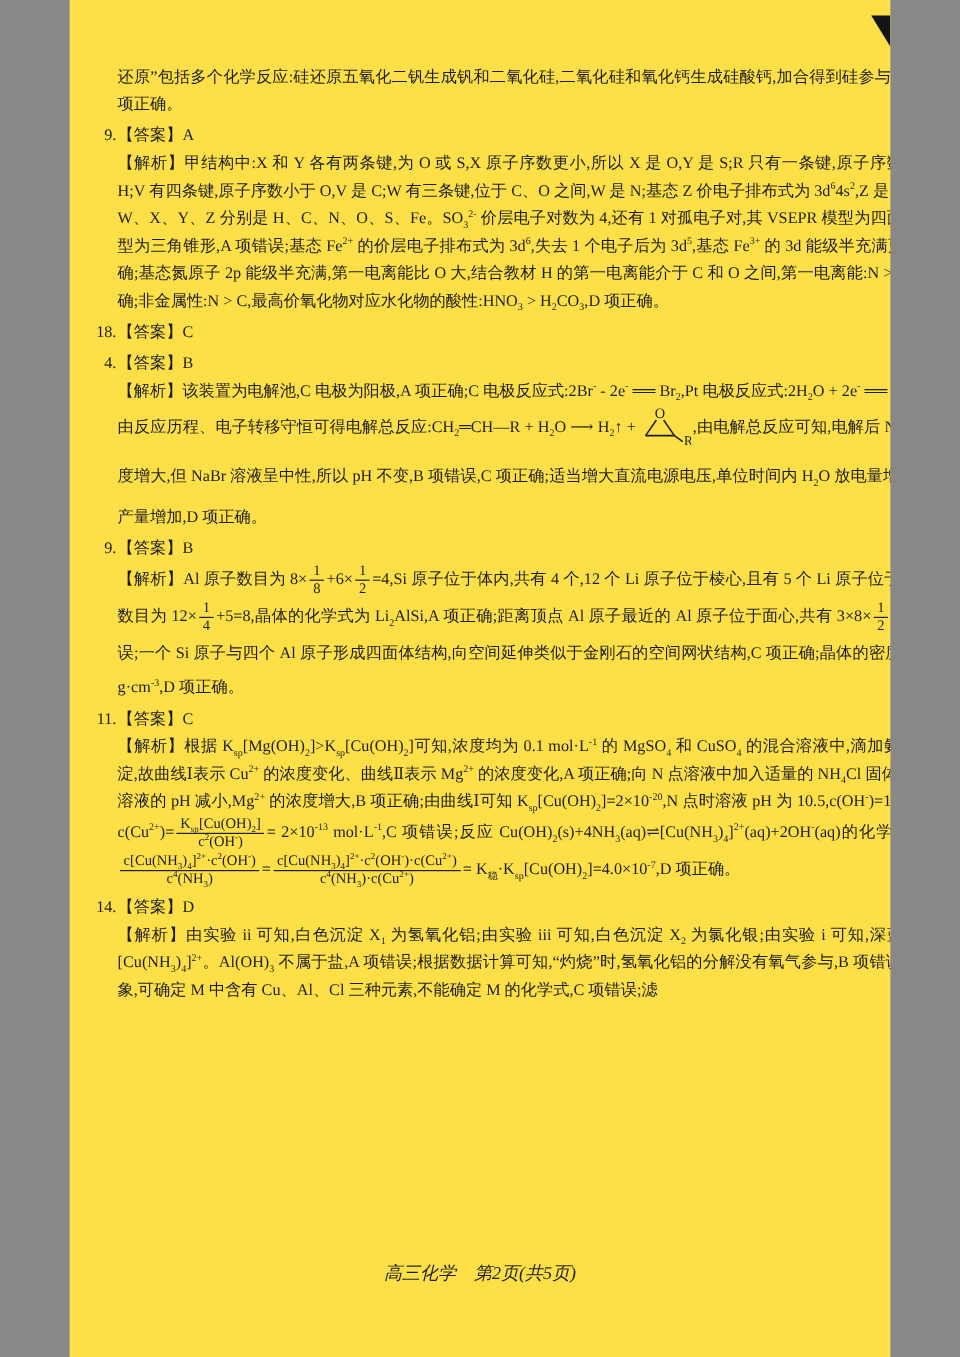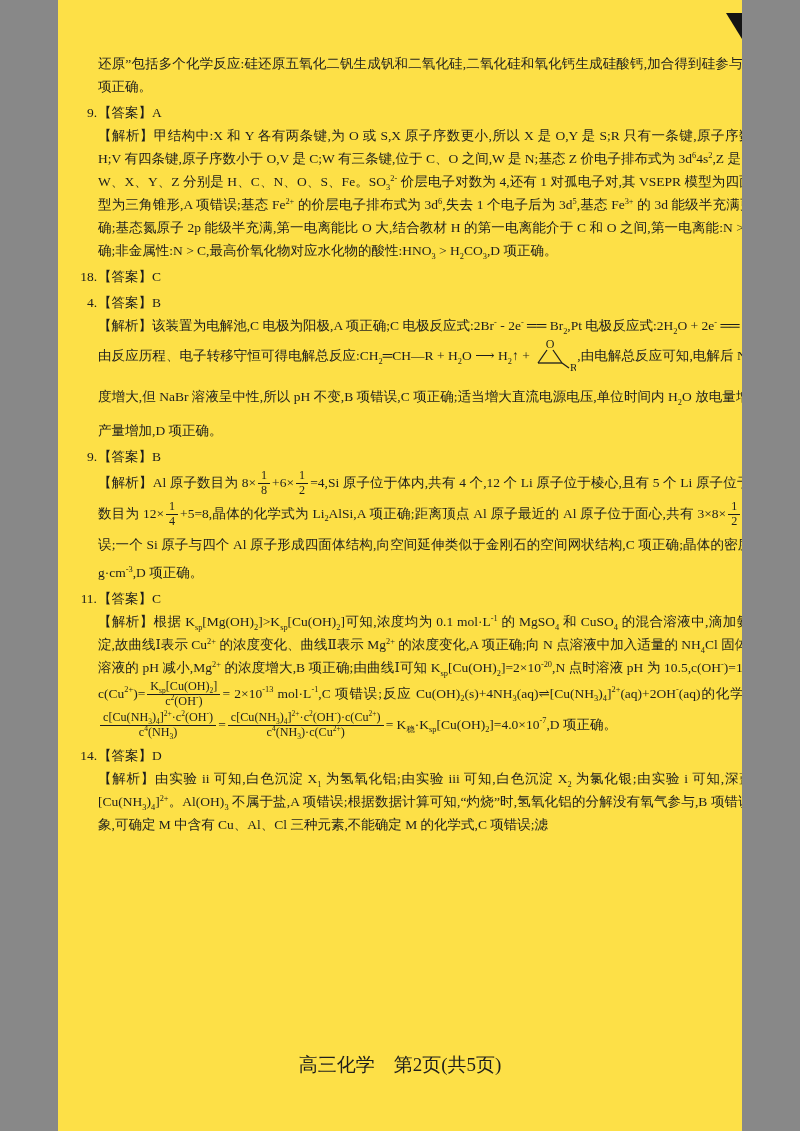--- a/index.html
+++ b/index.html
@@ -27,21 +27,21 @@
   .frac .num{display:block;padding:0 3px;border-bottom:1px solid #1d1d1d;}
   .frac .den{display:block;padding:0 3px;}
   .circ{
     display:inline-block;width:13px;height:13px;line-height:13px;
     border:1px solid #1d1d1d;border-radius:50%;text-align:center;
     font-size:10px;vertical-align:1px;margin:0 1px;
   }
   .epoxide{display:inline-block;vertical-align:-11px;margin:0 1px;}
   .footer{
     position:absolute;left:0;right:0;top:1052px;text-align:center;
-    font-size:19px;color:#1d1d1d;
+    font-size:15px;color:#1d1d1d;font-style:italic;
   }
 </style>
 </head>
 <body>
 
 <div class="page">
   <div class="corner-artifact"></div>
   <main class="content" id="doc-body">
       <div class="block">还原”包括多个化学反应:硅还原五氧化二钒生成钒和二氧化硅,二氧化硅和氧化钙生成硅酸钙,加合得到硅参与的总反应式,D 项正确。</div>
       <div class="block">

